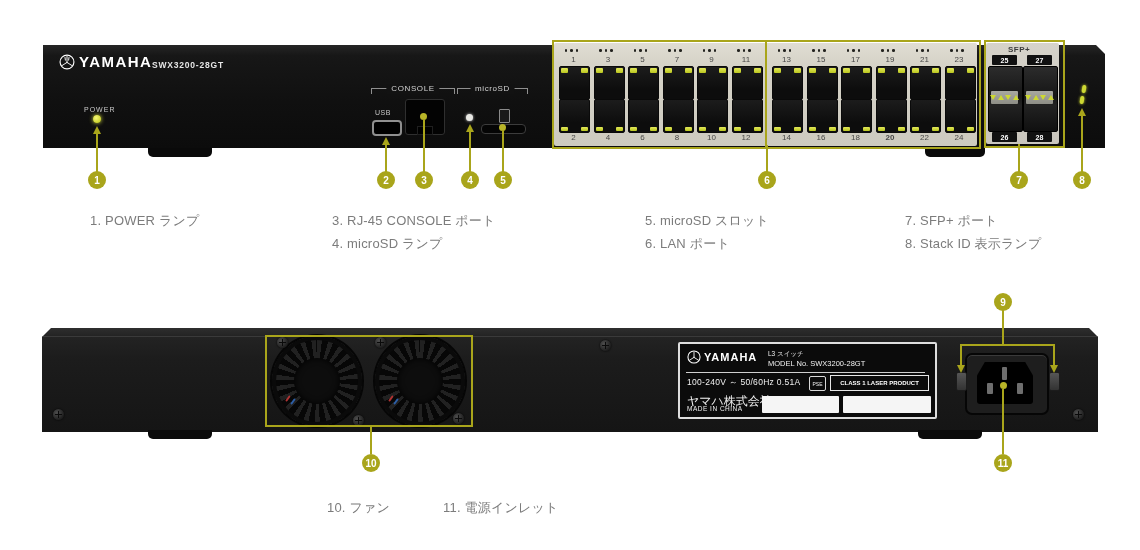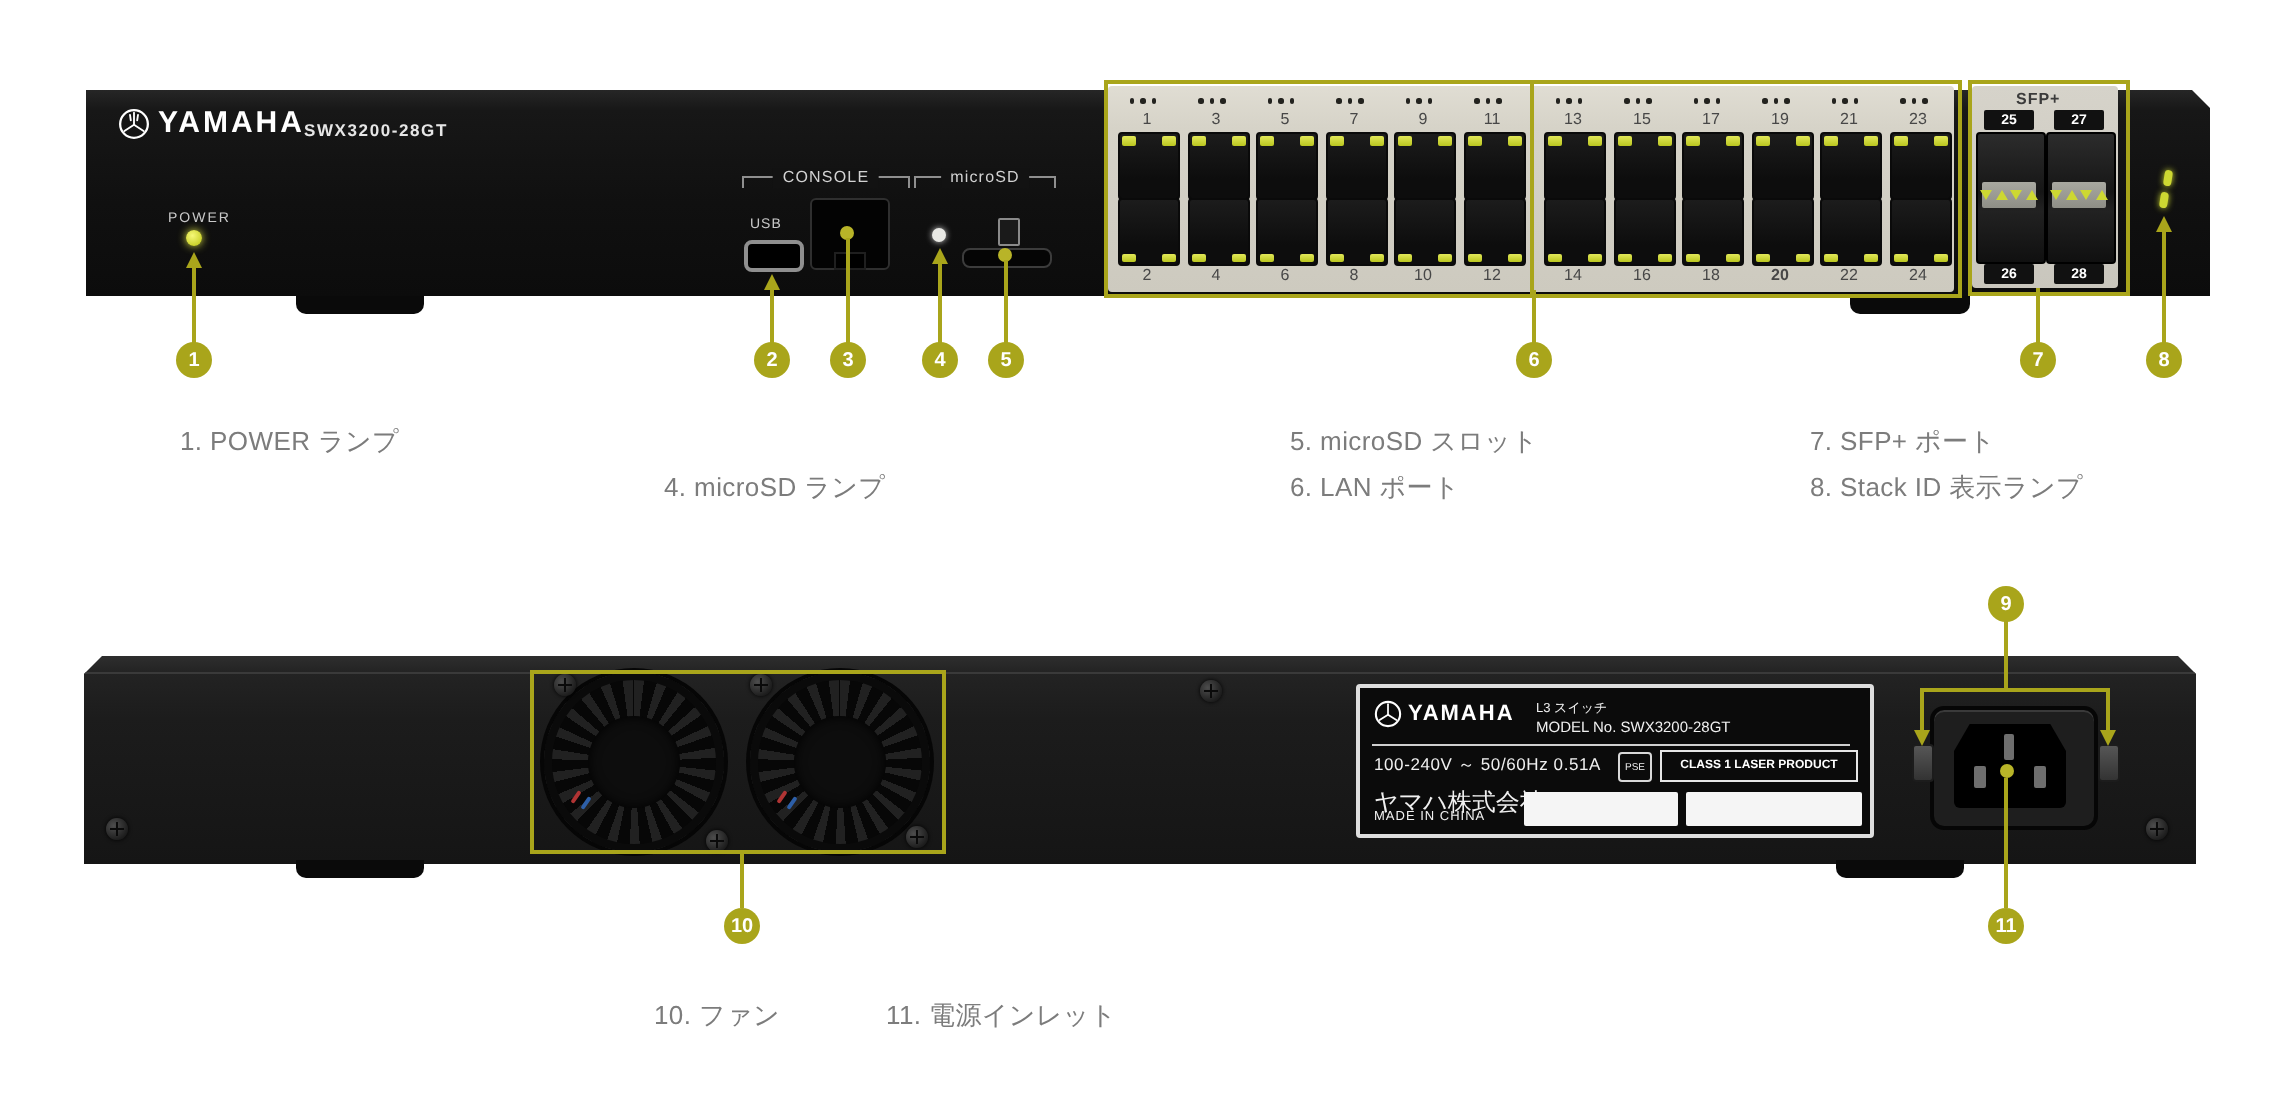--- a/index.html
+++ b/index.html
@@ -399,20 +399,21 @@
       <span>6</span>
     </div>
   <div class="callout-circle" style="left:1010px;top:171px;">
       <span>7</span>
     </div>
   <div class="callout-circle" style="left:1073px;top:171px;">
       <span>8</span>
     </div>
 
   <span class="cap" style="left:42px;top:212px;margin-left:48px;">1. POWER ランプ</span>
+  <span class="cap" style="left:332px;top:212px;">3. RJ-45 CONSOLE ポート</span>
   <span class="cap" style="left:332px;top:235px;">4. microSD ランプ</span>
   <span class="cap" style="left:645px;top:212px;">5. microSD スロット</span>
   <span class="cap" style="left:645px;top:235px;">6. LAN ポート</span>
   <span class="cap" style="left:905px;top:212px;">7. SFP+ ポート</span>
   <span class="cap" style="left:905px;top:235px;">8. Stack ID 表示ランプ</span>
 
   <div class="chassis-rear"></div>
   <div class="foot" style="left:148px;top:430px;width:64px;"></div>
   <div class="foot" style="left:918px;top:430px;width:64px;"></div>
 

